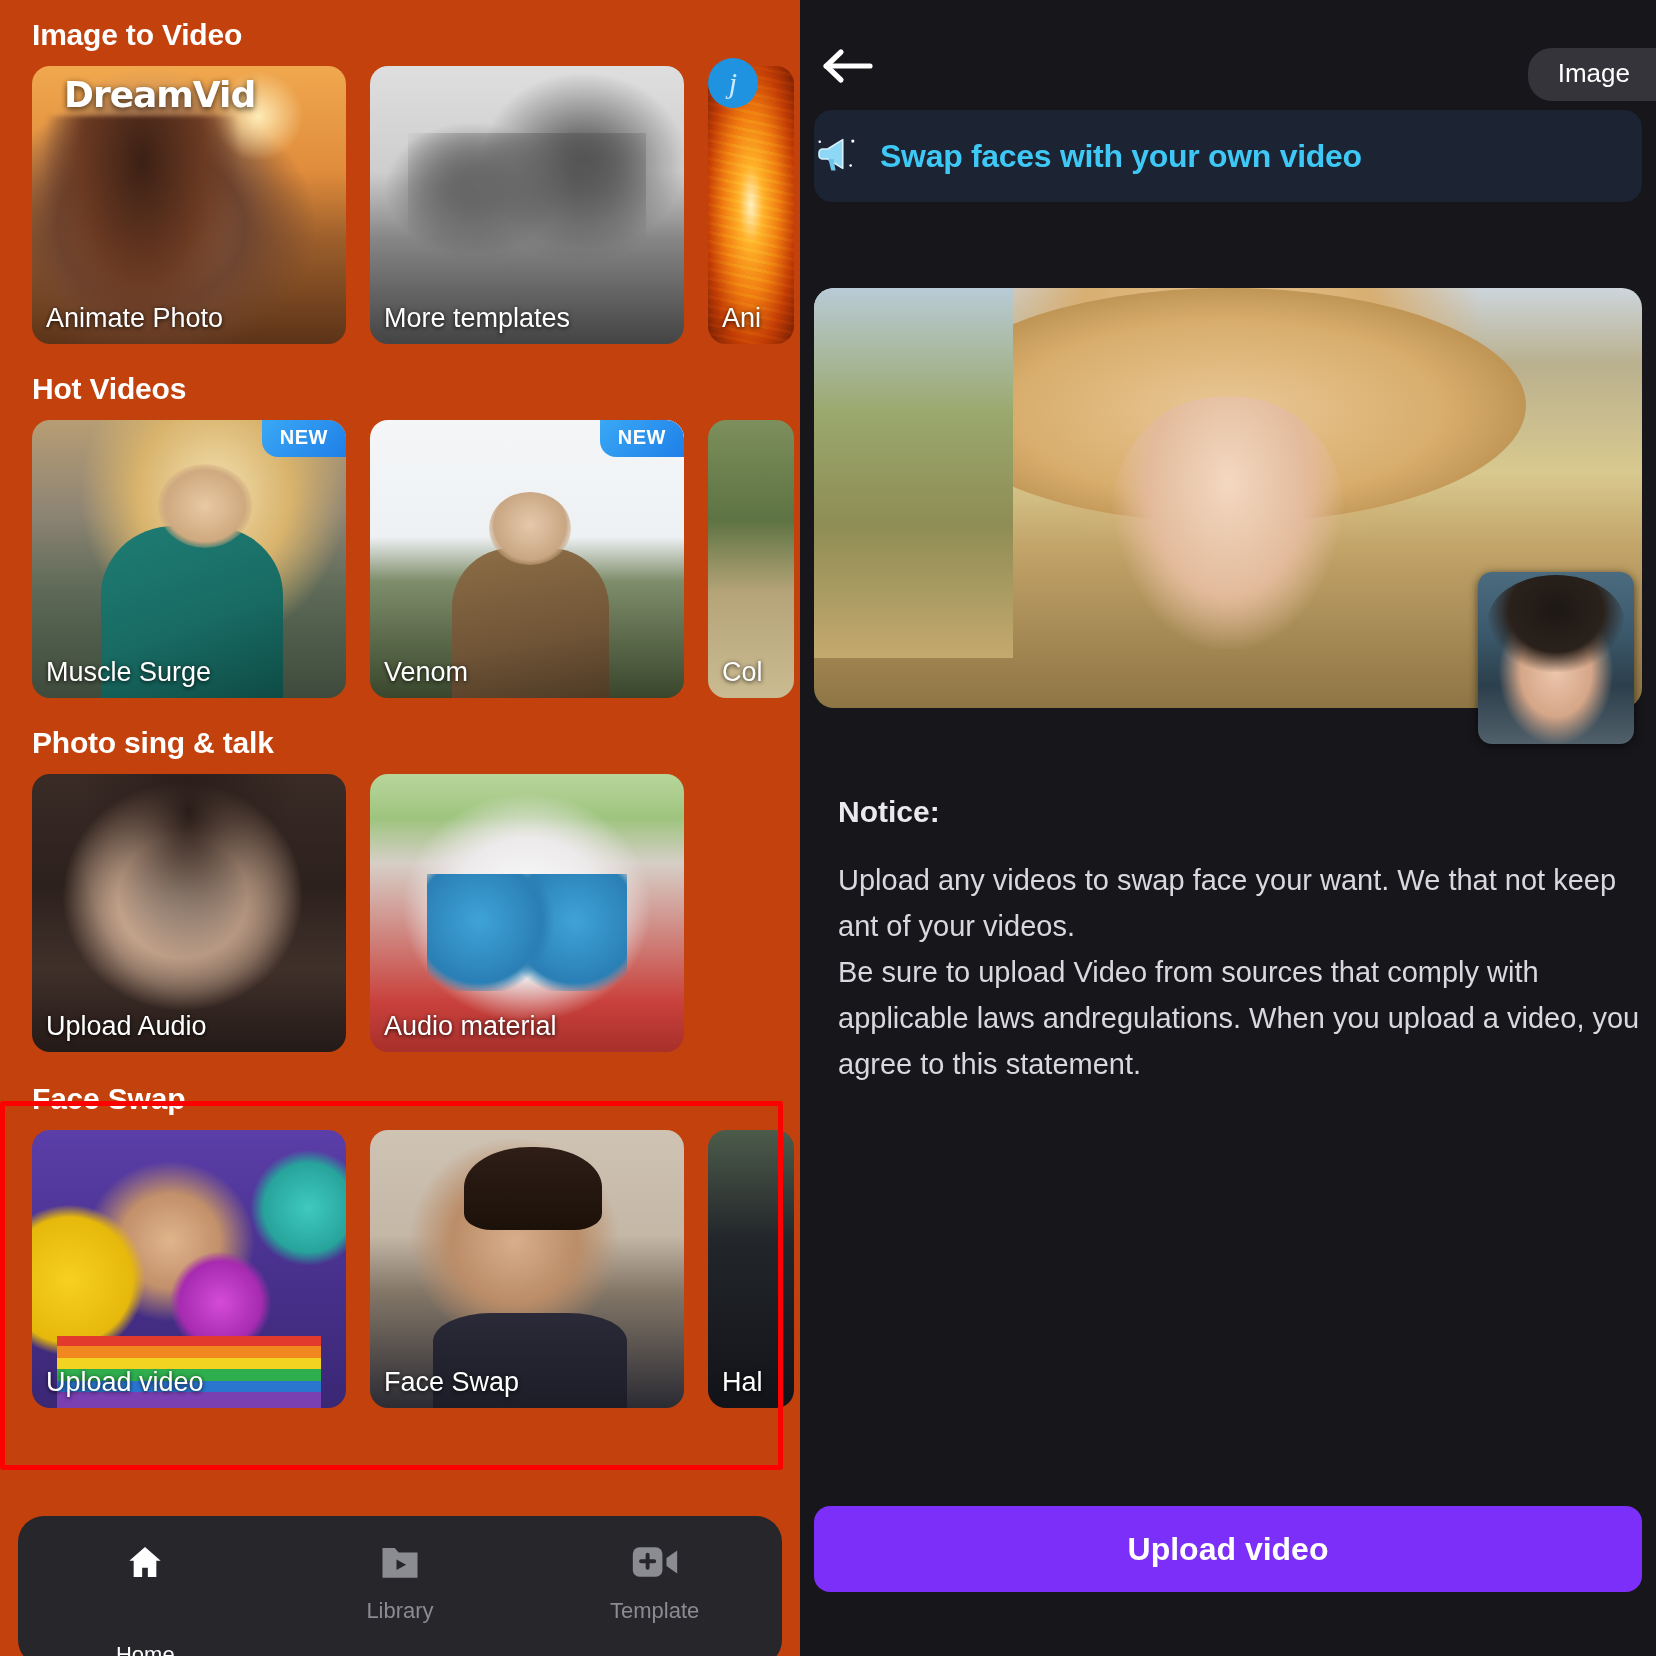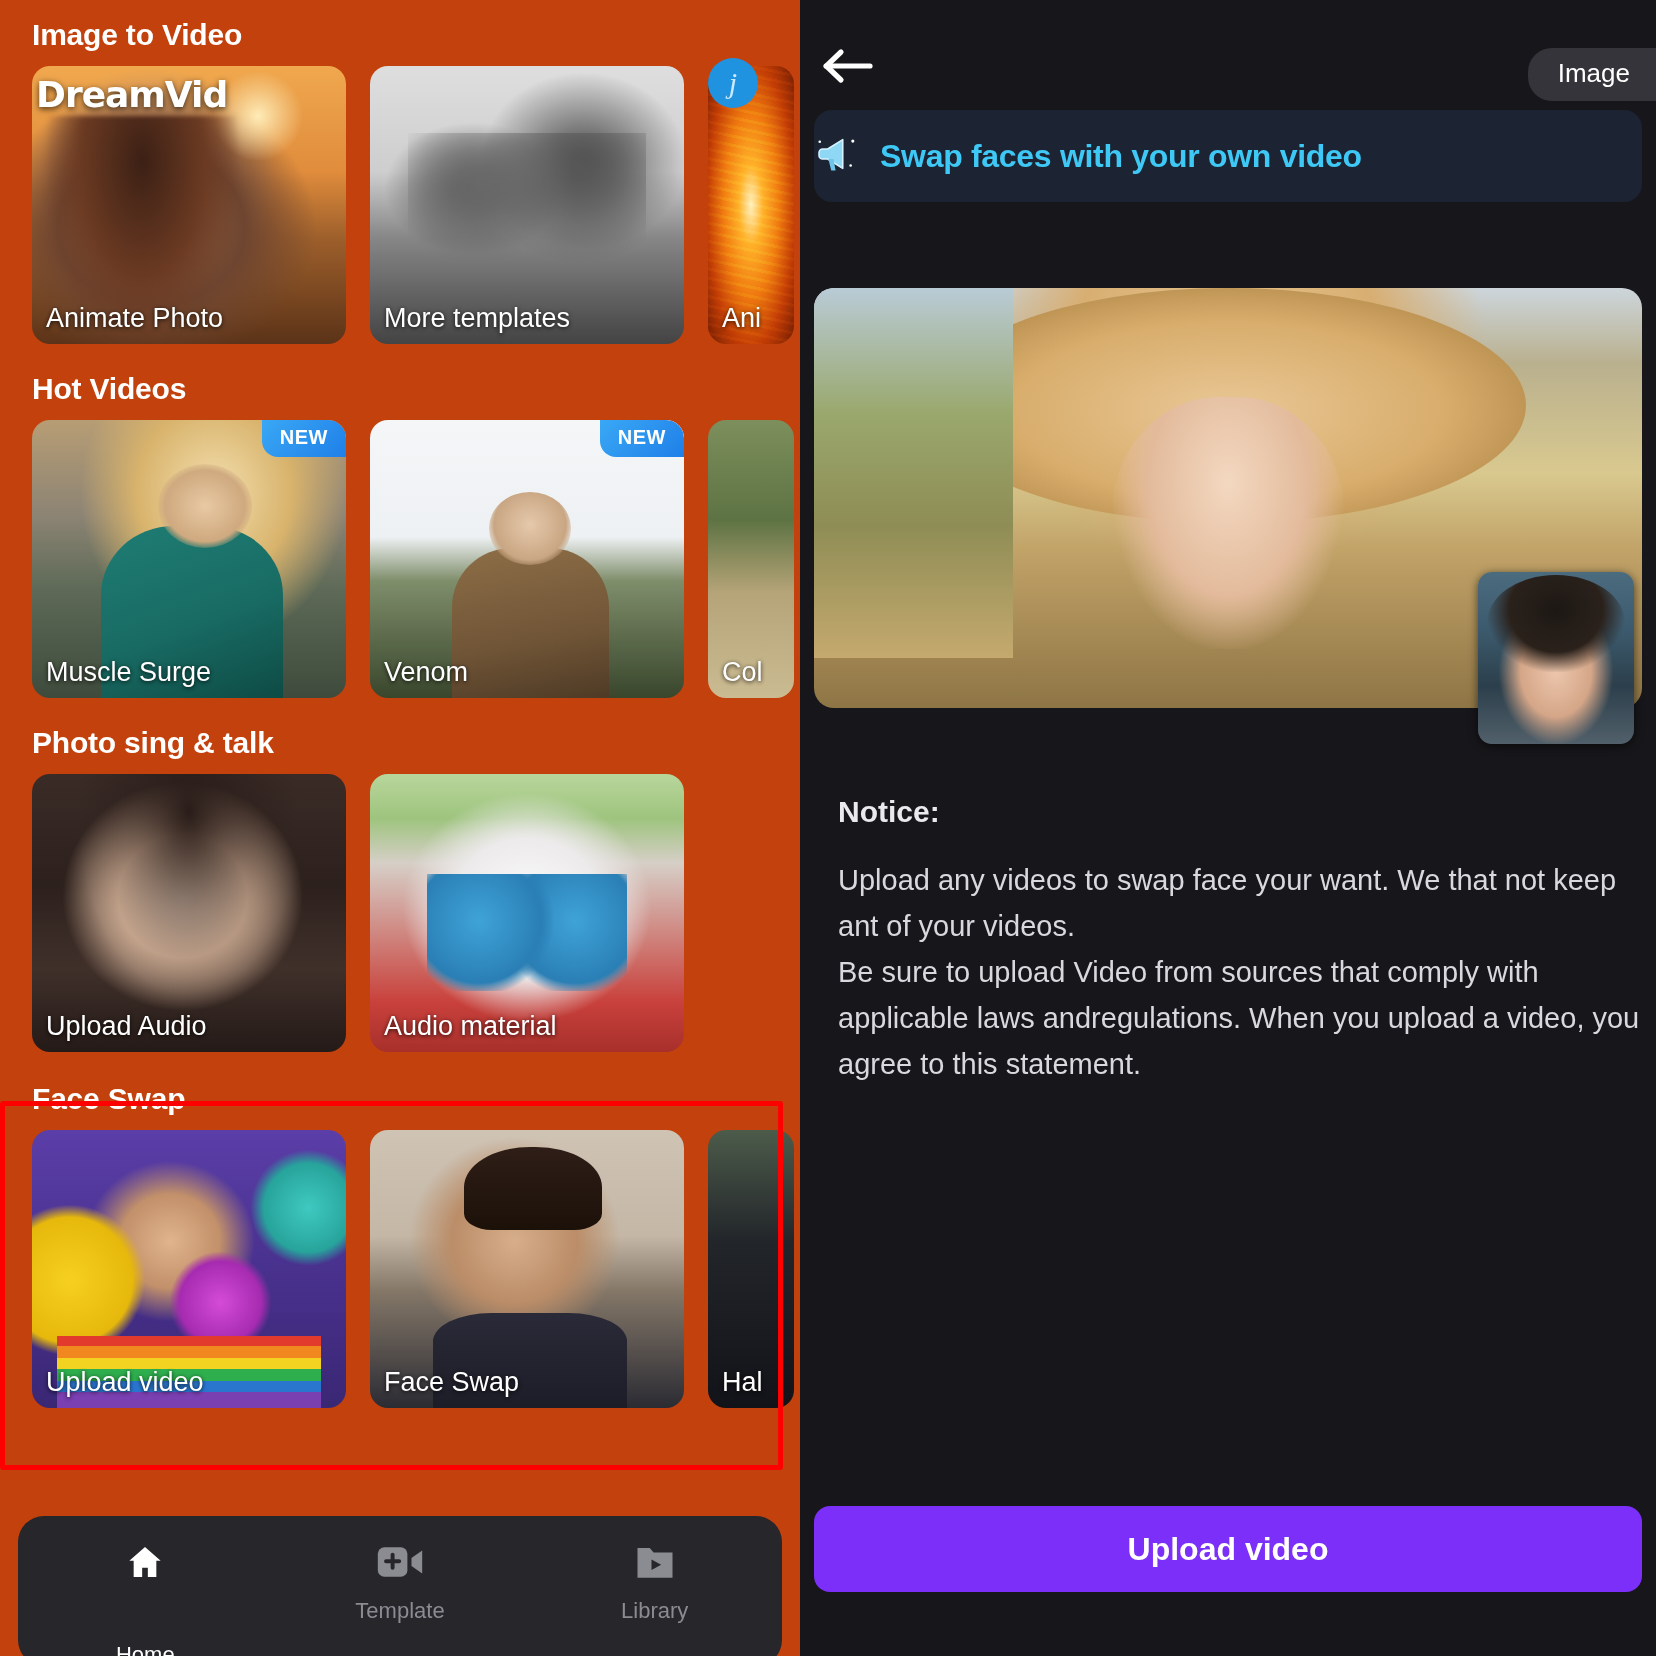--- a/index.html
+++ b/index.html
@@ -82,21 +82,21 @@
     color: #cdeaff;
     font-size: 30px;
     font-style: italic;
     display: flex; align-items: center; justify-content: center;
     z-index: 6;
     font-family: "Liberation Serif", serif;
   }
 
   .brand-tag {
     position: absolute;
-    left: 4px; top: 8px;
+    left: 32px; top: 8px;
     font-size: 36px;
     font-weight: bold;
     color: #ffffff;
     letter-spacing: -1px;
     text-shadow: 0 2px 6px rgba(0,0,0,0.7);
     font-family: "DejaVu Sans", sans-serif;
   }
 
   
   .highlight-box {
@@ -496,37 +496,37 @@
         <span>
           <svg width="42" height="40" viewBox="0 0 24 24">
               <path class="ic-white" d="M12 3 2.6 11.2h2.6V21h5.1v-5.6h3.4V21h5.1v-9.8h2.6z"></path>
             </svg>
         </span>
         <span class="nav-label">Home</span>
       </div>
 
       <div class="nav-item inactive">
         <span>
+          <svg width="42" height="40" viewBox="0 0 24 22">
+            <path class="ic-gray" d="M2 3h7l2.2 2.6H22V20H2z" rx="2"></path>
+            <path d="M10 9.5v6l5.5-3z" fill="#26262b"></path>
+          </svg>
+        </span>
+        <span class="nav-label">Library</span>
+      </div>
+
+      <div class="nav-item inactive">
+        <span>
           <svg width="46" height="40" viewBox="0 0 28 22">
             <rect class="ic-gray" x="0.5" y="2" width="18" height="18" rx="4"></rect>
             <path class="ic-gray" d="M21 8.5 27.5 4v14L21 13.5z"></path>
             <path d="M9.5 6.5v8M5.5 10.5h8" stroke="#26262b" stroke-width="2.4" stroke-linecap="round"></path>
           </svg>
         </span>
         <span class="nav-label">Template</span>
-      </div>
-
-      <div class="nav-item inactive">
-        <span>
-          <svg width="42" height="40" viewBox="0 0 24 22">
-            <path class="ic-gray" d="M2 3h7l2.2 2.6H22V20H2z" rx="2"></path>
-            <path d="M10 9.5v6l5.5-3z" fill="#26262b"></path>
-          </svg>
-        </span>
-        <span class="nav-label">Library</span>
       </div>
     </div>
   </div>
 
   <div class="right-panel">
 
     <div class="back-arrow">
       <span>
         <svg width="52" height="36" viewBox="0 0 26 18">
           <path d="M2 9h22" stroke="#ffffff" stroke-width="2.6" stroke-linecap="round"></path>

